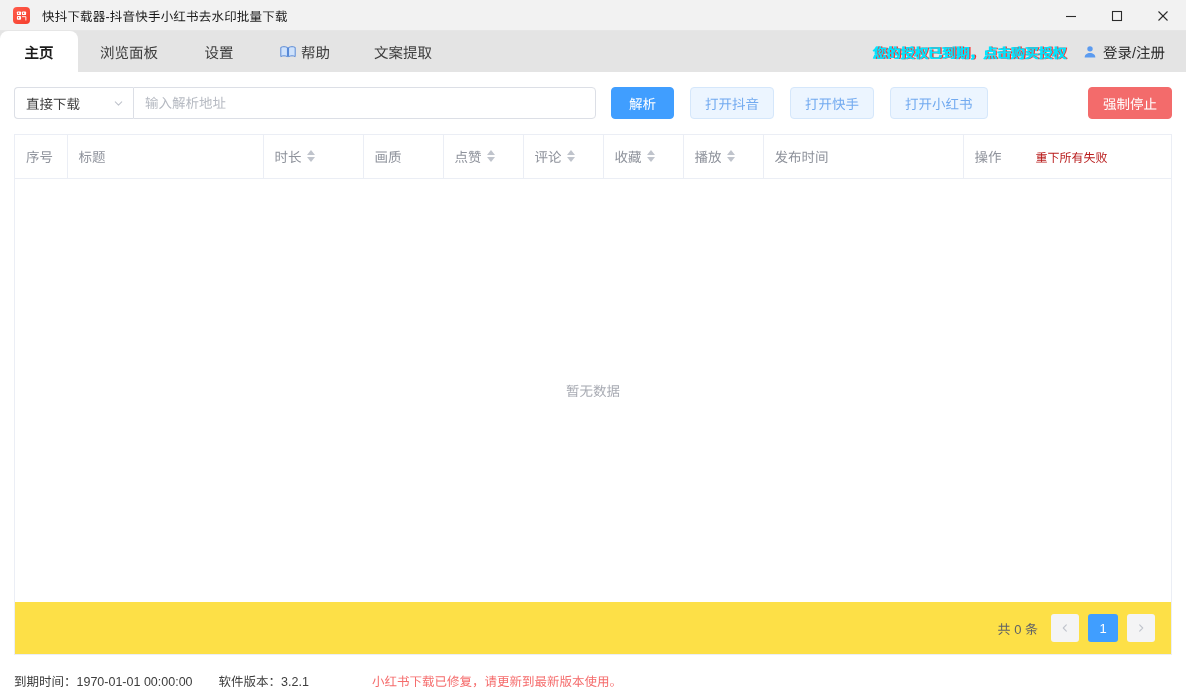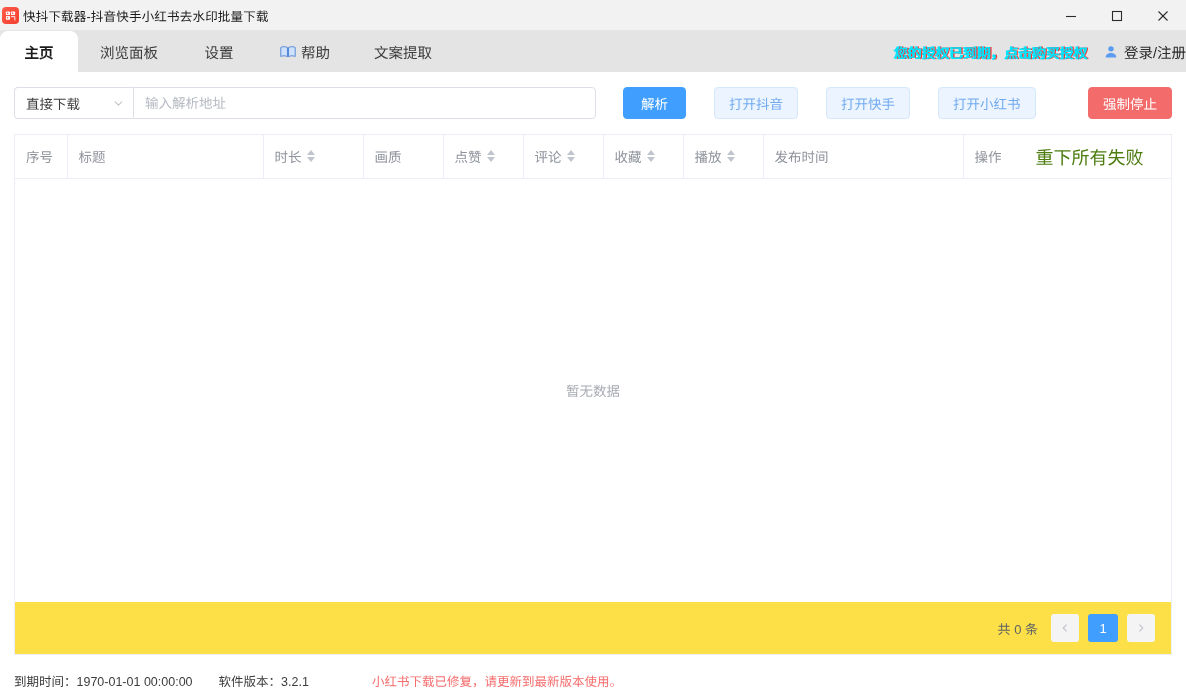--- a/index.html
+++ b/index.html
@@ -29,22 +29,22 @@
     min-height: 31px;
     background: #f2f2f2;
     display: flex;
     align-items: center;
     border-bottom: 1px solid #e6e6e6;
     position: relative;
   }
   .title-left {
     display: flex;
     align-items: center;
-    padding-left: 2px;
-    gap: 4px;
+    padding-left: 13px;
+    gap: 12px;
   }
   .app-icon {
     width: 17px;
     height: 17px;
     border-radius: 4px;
     background: linear-gradient(135deg, #ff5b4a 0%, #f53f2e 100%);
     display: flex;
     align-items: center;
     justify-content: center;
     flex-shrink: 0;
@@ -116,21 +116,21 @@
   .tab .book-ico {
     margin-right: 5px;
     display: inline-flex;
     vertical-align: middle;
   }
   .tabbar-right {
     margin-left: auto;
     display: flex;
     align-items: center;
     height: 41px;
-    padding-right: 0;
+    padding-right: 21px;
     gap: 16px;
   }
   .expire-notice {
     font-size: 13.5px;
     font-weight: bold;
     white-space: nowrap;
     position: relative;
     color: #00e5ff;
     text-shadow: 1.2px 0 0 #ff2b2b, -1.2px 0 0 #00e5ff;
     letter-spacing: 0.3px;
@@ -155,21 +155,21 @@
     padding: 0 14px;
     overflow: hidden;
   }
 
   
   .toolbar {
     height: 62px;
     min-height: 62px;
     display: flex;
     align-items: center;
-    gap: 16px;
+    gap: 4px;
   }
   .input-group {
     display: flex;
     height: 32px;
     width: 582px;
     flex-shrink: 0;
   }
   .select-ctl {
     width: 119px;
     height: 32px;
@@ -281,22 +281,22 @@
   .sort-ico i {
     width: 0; height: 0;
     border-left: 4px solid transparent;
     border-right: 4px solid transparent;
     display: block;
   }
   .sort-ico i.up { border-bottom: 5px solid #c0c4cc; }
   .sort-ico i.dn { border-top: 5px solid #c0c4cc; }
 
   .retry-link {
-    color: #4d7c0f;
-    font-size: 18px;
+    color: #b91c1c;
+    font-size: 12px;
     cursor: default;
     text-align: center;
   }
   .ops-head {
     display: flex;
     align-items: center;
     gap: 34px;
   }
 
   .empty-zone {

